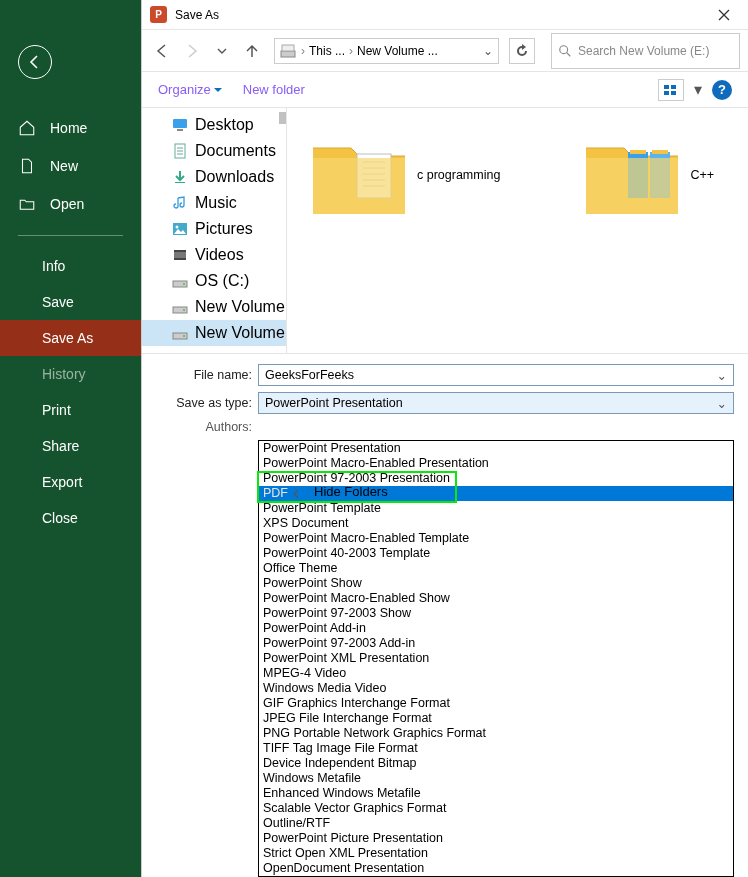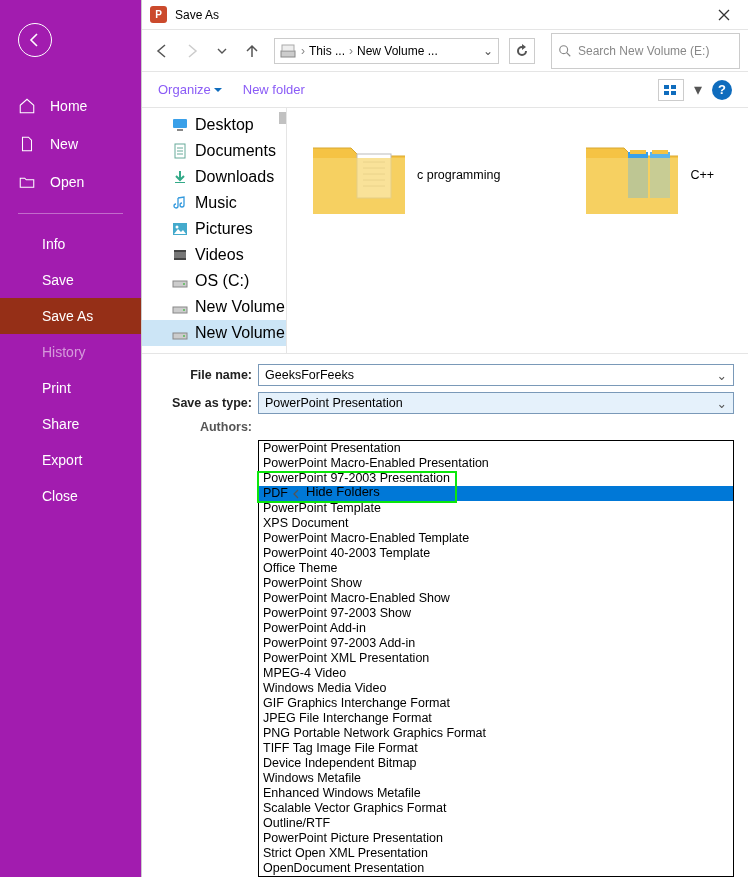--- a/index.html
+++ b/index.html
@@ -1,19 +1,19 @@
 <!DOCTYPE html>
 <html><head>
 <meta charset="utf-8">
 <style>
 * { margin: 0; padding: 0; box-sizing: border-box; font-family: "Segoe UI", sans-serif; }
 body { width: 748px; height: 877px; overflow: hidden; display: flex; background: #fff; }
 
 
-.sidebar { width: 141px; height: 100%; background: #a21caf; color: #fff; font-size: 14px; padding-top: 23px; }
+.sidebar { width: 141px; height: 100%; background: #14532d; color: #fff; font-size: 14px; padding-top: 45px; }
 .sidebar .back-arrow { display: flex; align-items: center; justify-content: center; width: 34px; height: 34px; border: 1px solid #fff; border-radius: 50%; margin-left: 18px; margin-bottom: 30px; }
 .sidebar .back-arrow svg { fill: #fff; }
 .sidebar .nav-item { display: flex; align-items: center; padding: 10px 18px; cursor: pointer; gap: 14px; }
 .sidebar .nav-item.has-icon svg { width: 18px; height: 18px; fill: none; stroke: #fff; stroke-width: 1.4; }
 .sidebar hr { border: none; border-top: 1px solid rgba(255,255,255,0.35); margin: 12px 18px; }
 .sidebar .sub-items .nav-item { padding-left: 42px; font-size: 14px; }
 .sidebar .nav-item.active { background: #952F17; }
 .sidebar .nav-item.dim { color: rgba(255,255,255,0.55); }
 
 
@@ -55,34 +55,34 @@
 .tree-item.network { margin-top: 10px; padding-left: 14px; }
 .scrollhint { position:absolute; left:137px; top:4px; width:7px; height:12px; background:#c1c1c1; }
 
 .folders { flex: 1; padding: 20px; display: flex; gap: 80px; align-items: flex-start; }
 .folder { display: flex; flex-direction: row; align-items: center; font-size: 12.5px; gap: 6px; }
 .folder .ficon { width: 104px; height: 94px; position:relative; }
 
 
 .bottom { border-top: 1px solid #e5e5e5; padding: 10px 14px 0 14px; font-size: 12.5px; }
 .row { display: flex; align-items: center; margin-bottom: 6px; gap: 6px; }
-.row label { width: 96px; text-align: right; color: #222; font-weight: bold; }
+.row label { width: 96px; text-align: right; color: #222; }
 .row .field { flex: 1; height: 22px; border: 1px solid #7a99b8; background: #fff; padding: 0 6px; display: flex; align-items: center; justify-content: space-between; }
 .row .field.type { background: #e5f1fb; }
 .row .field .dd { color: #555; }
 .row.authors label { color:#555; }
 
 
 .dropdown { position: relative; margin-left: 102px; border: 1px solid #000; background: #fff; font-size: 12.5px; line-height: 15px; margin-right:0; width: calc(100% - 102px); }
 .dropdown .opt { padding: 0 4px; cursor: pointer; white-space: nowrap; }
-.dropdown .opt.sel { background: #0078D7; color: #000000; }
+.dropdown .opt.sel { background: #0078D7; color: #e5e5e5; }
 .dropdown .highlight-box { position:absolute; border:2px solid #0BE60B; pointer-events:none; }
 
 
-.hide-folders { position: absolute; left: 150px; bottom: 378px; font-size: 13px; display: flex; align-items: flex-end; gap: 4px; cursor:pointer; }
+.hide-folders { position: absolute; left: 150px; bottom: 378px; font-size: 13px; display: flex; align-items: flex-end; gap: 12px; cursor:pointer; }
 
 
 svg { display:block; }
 </style>
 </head>
 <body>
 
 <div class="sidebar">
   <div class="back-arrow">
     <svg width="16" height="16" viewBox="0 0 16 16">

